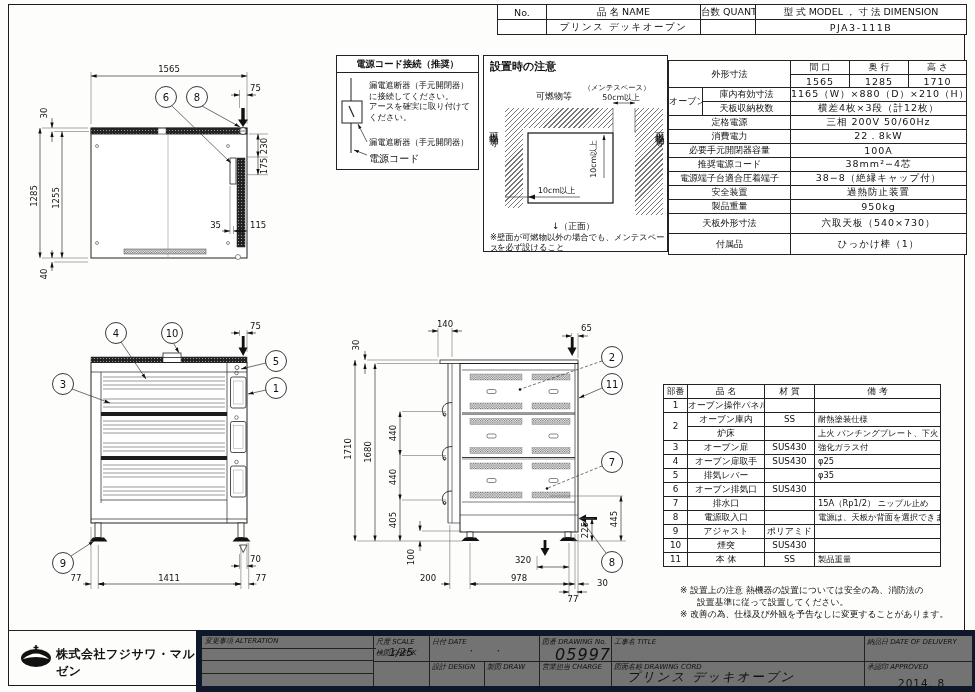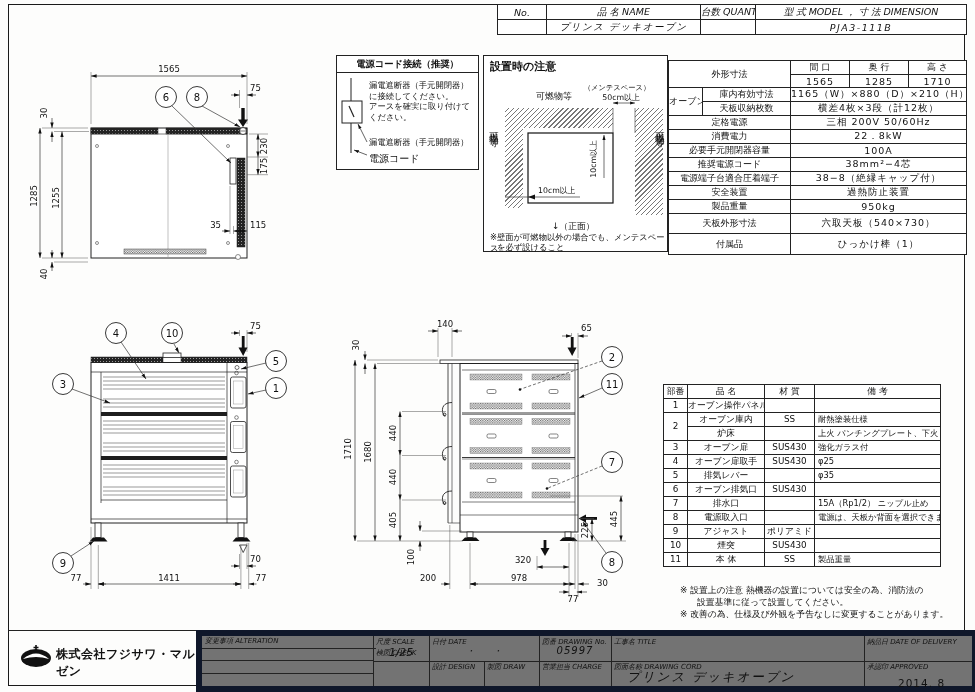--- a/index.html
+++ b/index.html
@@ -1,21 +1,21 @@
 <!DOCTYPE html>
 <html><head>
 <meta charset="utf-8">
 <style>
   html,body{margin:0;padding:0;background:#fff;font-family:"DejaVu Sans",sans-serif;color:#111;}
   .page{position:relative;width:975px;height:692px;background:#fdfdfc;overflow:hidden;}
   .frame{position:absolute;left:8px;top:4px;width:955px;height:680px;border:1.5px solid #1a1a1a;}
   table{border-collapse:collapse;position:absolute;table-layout:fixed;background:#fff;}
   td{border:1px solid #222;padding:0;font-weight:normal;white-space:nowrap;overflow:hidden;text-align:center;}
   .htbl{left:497px;top:4px;width:469px;font-size:9.5px;}
-  .htbl td{height:14px;font-style:italic;}
+  .htbl td{height:14px;}
   .sp{letter-spacing:1.5px;}
   .stbl{left:668px;top:60px;width:298px;font-size:9px;}
   .stbl .lab{font-size:9px;}
   .stbl .val{font-size:9.5px;letter-spacing:1px;}
   .dashTop td{border-top:1px dashed #555;}
   .ptbl{left:663px;top:352px;width:277px;font-size:8.8px;margin-top:32px;}
   .ptbl td{height:13px;line-height:11px;}
   .ptbl .note{text-align:left;padding-left:3px;font-size:8.3px;}
   .abs{position:absolute;}
   .box{position:absolute;border:1px solid #222;background:#fff;}
@@ -615,21 +615,21 @@
     <div class="cell" style="left:282px;top:25px;height:25px;"></div>
     <div class="cell" style="left:337px;top:0;height:50px;"></div>
     <div class="cell" style="left:409px;top:0;height:50px;"></div>
     <div class="cell" style="left:662px;top:0;height:50px;"></div>
 
     <div class="tb-label" style="left:174px;top:1px;">尺度 SCALE</div>
     <div class="tb-val" style="left:171px;top:10px;width:56px;text-align:center;font-size:11px;">1/25</div>
     <div class="tb-label" style="left:230px;top:1px;">日付 DATE</div>
     <div class="tb-val" style="left:227px;top:9px;width:110px;text-align:center;font-size:9px;">・　　・</div>
     <div class="tb-label" style="left:340px;top:1px;">図番 DRAWING No.</div>
-    <div class="tb-val" style="left:337px;top:9px;width:72px;text-align:center;font-size:10px;letter-spacing:1px;">05997</div>
+    <div class="tb-val" style="left:337px;top:9px;width:72px;text-align:right;font-size:16px;letter-spacing:1px;">05997</div>
     <div class="tb-label" style="left:412px;top:1px;">工事名 TITLE</div>
     <div class="tb-label" style="left:665px;top:1px;">納品日 DATE OF DELIVERY</div>
     <div class="tb-label" style="left:174px;top:12px;">検図 CHECK</div>
     <div class="tb-label" style="left:230px;top:26px;">設計 DESIGN</div>
     <div class="tb-label" style="left:285px;top:26px;">製図 DRAW</div>
     <div class="tb-label" style="left:340px;top:26px;">営業担当 CHARGE</div>
     <div class="tb-label" style="left:412px;top:26px;">図面名称 DRAWING CORD</div>
     <div class="tb-val" style="left:425px;top:33px;font-size:12.5px;letter-spacing:2px;">プリンス デッキオーブン</div>
     <div class="tb-label" style="left:665px;top:26px;">承認印 APPROVED</div>
   </div>

